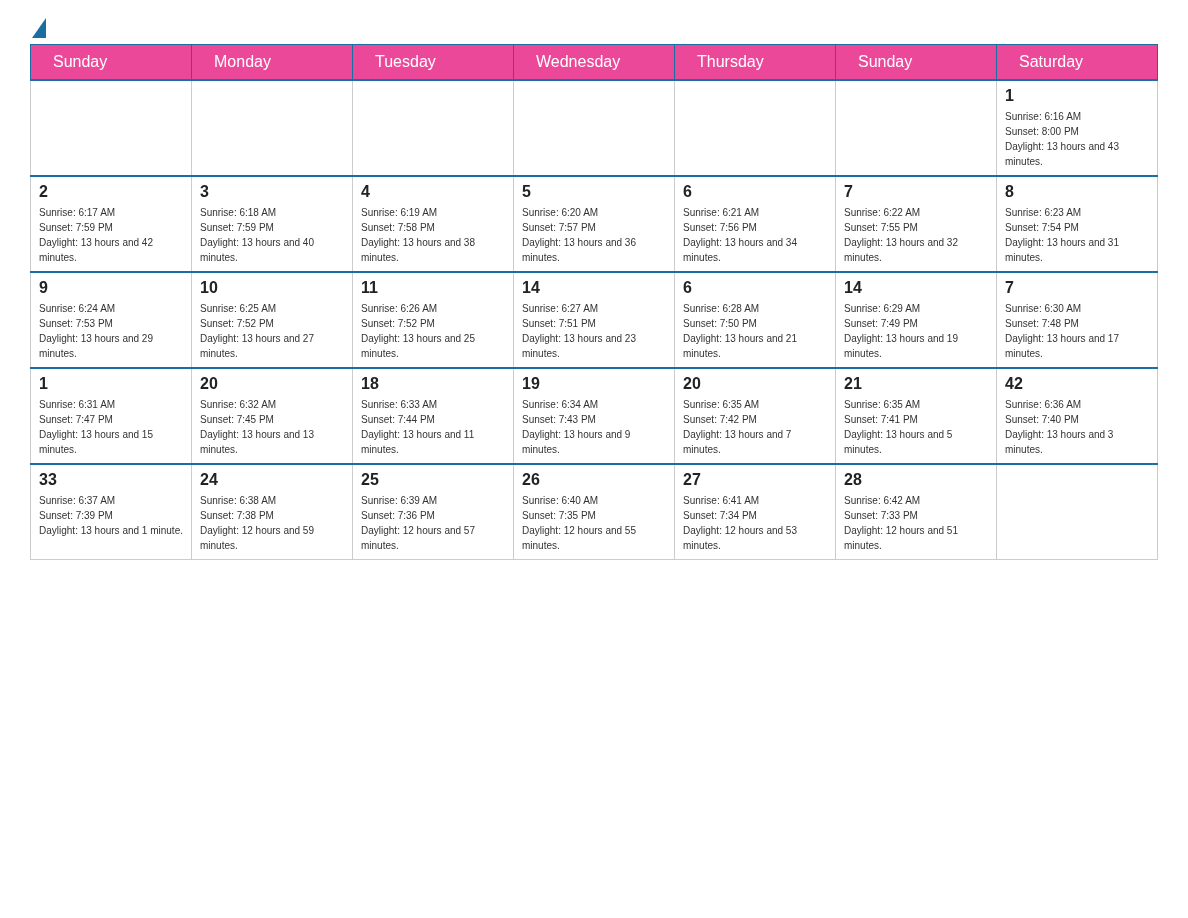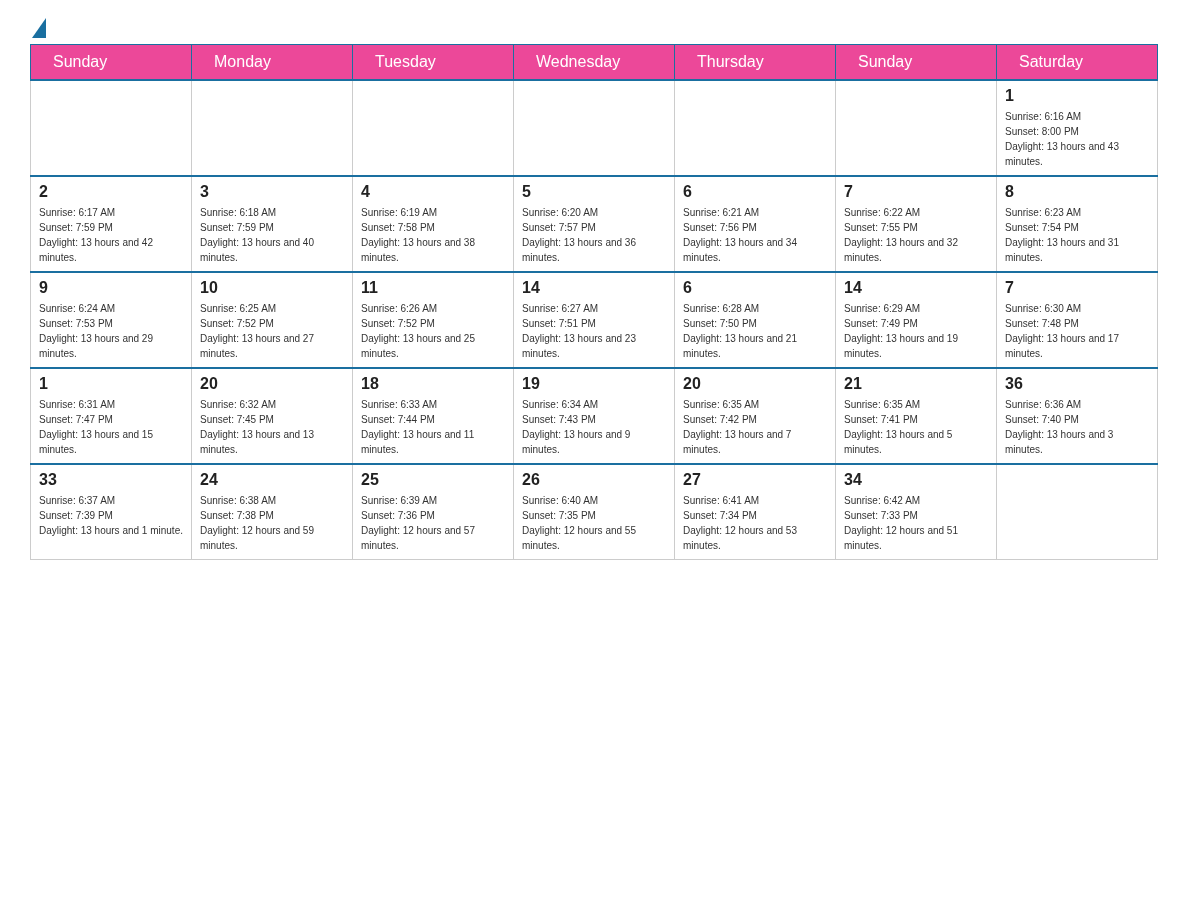--- a/index.html
+++ b/index.html
@@ -232,21 +232,21 @@
         </td>
         <td>
           <span class="day-number">20</span>
           <div class="day-info">Sunrise: 6:35 AM<br>Sunset: 7:42 PM<br>Daylight: 13 hours and 7 minutes.</div>
         </td>
         <td>
           <span class="day-number">21</span>
           <div class="day-info">Sunrise: 6:35 AM<br>Sunset: 7:41 PM<br>Daylight: 13 hours and 5 minutes.</div>
         </td>
         <td>
-          <span class="day-number">36</span>
+          <span class="day-number">42</span>
           <div class="day-info">Sunrise: 6:36 AM<br>Sunset: 7:40 PM<br>Daylight: 13 hours and 3 minutes.</div>
         </td>
       </tr>
       <tr>
         <td>
           <span class="day-number">33</span>
           <div class="day-info">Sunrise: 6:37 AM<br>Sunset: 7:39 PM<br>Daylight: 13 hours and 1 minute.</div>
         </td>
         <td>
           <span class="day-number">24</span>
@@ -258,19 +258,19 @@
         </td>
         <td>
           <span class="day-number">26</span>
           <div class="day-info">Sunrise: 6:40 AM<br>Sunset: 7:35 PM<br>Daylight: 12 hours and 55 minutes.</div>
         </td>
         <td>
           <span class="day-number">27</span>
           <div class="day-info">Sunrise: 6:41 AM<br>Sunset: 7:34 PM<br>Daylight: 12 hours and 53 minutes.</div>
         </td>
         <td>
-          <span class="day-number">34</span>
+          <span class="day-number">28</span>
           <div class="day-info">Sunrise: 6:42 AM<br>Sunset: 7:33 PM<br>Daylight: 12 hours and 51 minutes.</div>
         </td>
         <td class="empty-cell"></td>
       </tr>
     </tbody>
 </table>
 
 </body></html>

